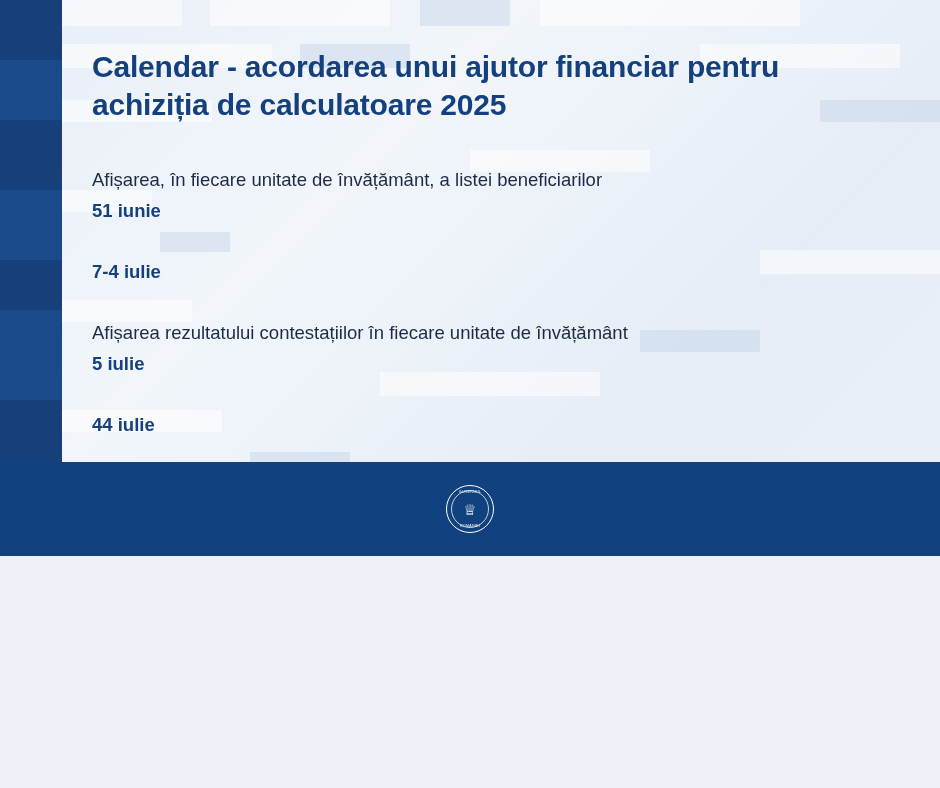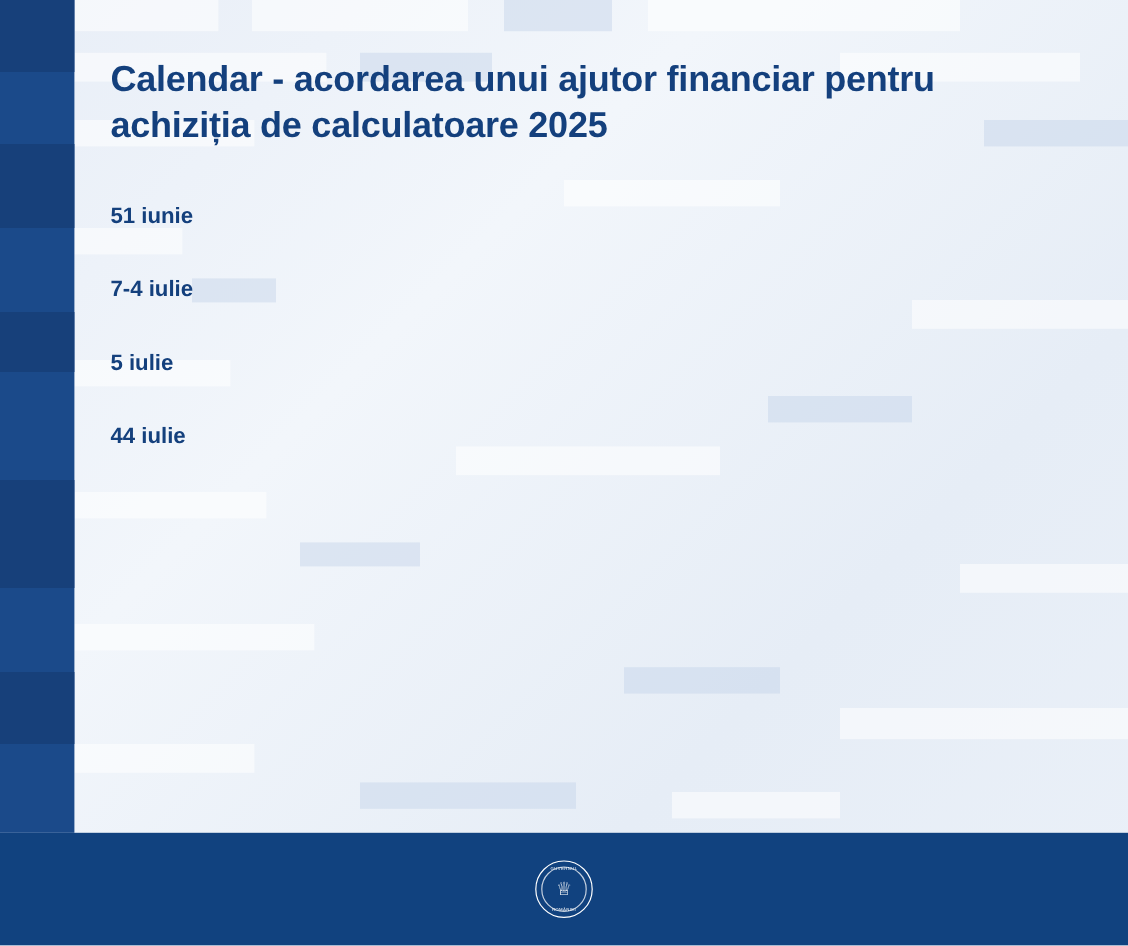--- a/index.html
+++ b/index.html
@@ -10,21 +10,21 @@
     width: 940px;
     height: 788px;
     font-family: "Liberation Sans", sans-serif;
     background: #eef2f8;
     overflow: hidden;
   }
 
   .poster {
     position: relative;
     width: 940px;
-    height: 788px;
+    height: 556px;
     background: linear-gradient(135deg, #e8eef7 0%, #f2f6fb 35%, #e6edf6 70%, #eaf0f8 100%);
     overflow: hidden;
   }
 
   
   .bg-blocks {
     position: absolute;
     inset: 0;
     pointer-events: none;
   }
@@ -199,28 +199,30 @@
       <div class="lb-seg" style="top:560px; height:60px;"></div>
     </div>
   </div>
 
   <div class="content">
     <h1 class="title">Calendar - acordarea unui ajutor financiar pentru achiziția de calculatoare 2025</h1>
 
     <div class="items">
 
       <div class="item">
+        <div class="item-text">Afișarea, în fiecare unitate de învățământ, a listei beneficiarilor</div>
         <div class="item-date">51 iunie</div>
       </div>
 
       <div class="item">
         <div class="item-date">7-4 iulie</div>
       </div>
 
       <div class="item">
+        <div class="item-text">Afișarea rezultatului contestațiilor în fiecare unitate de învățământ</div>
         <div class="item-date">5 iulie</div>
       </div>
 
       <div class="item">
         <div class="item-date">44 iulie</div>
       </div>
 
     </div>
   </div>
 

